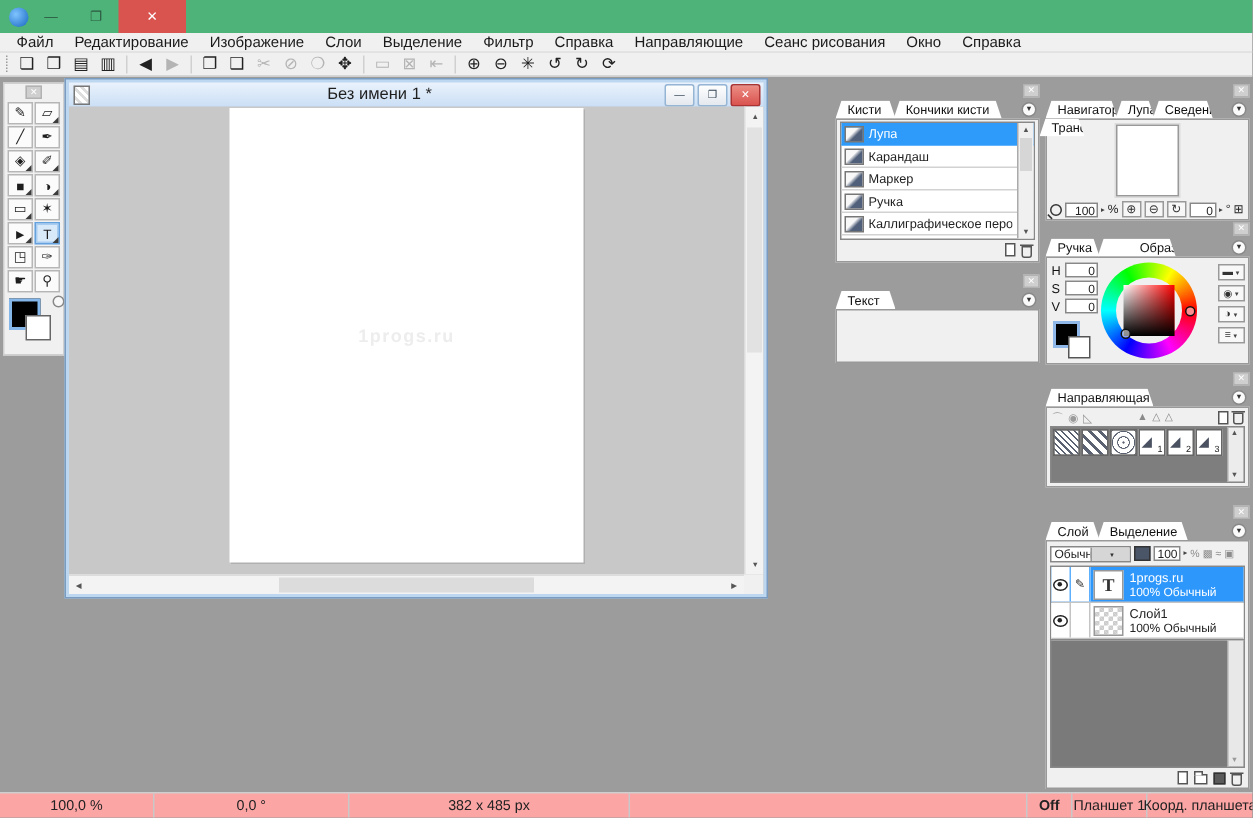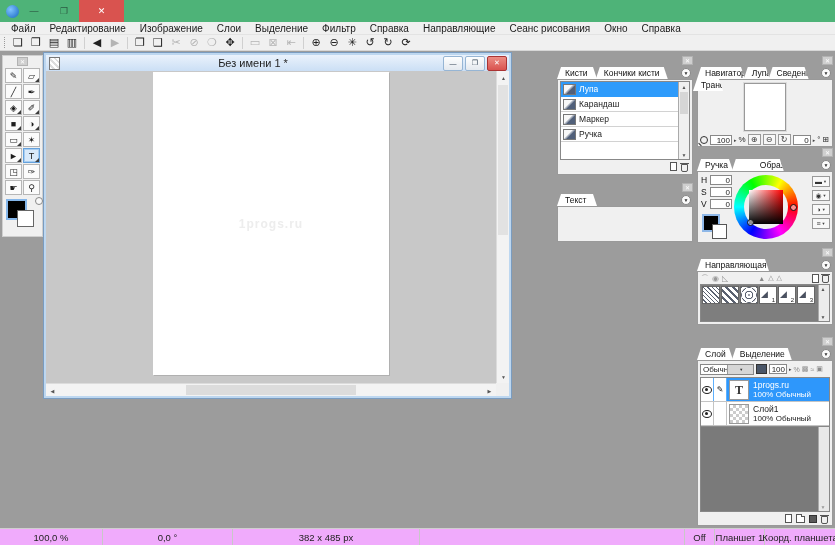--- a/index.html
+++ b/index.html
@@ -137,21 +137,21 @@
   .lrow.sel .lcell{border-right-color:#5fb0fc;background:#fff;color:#222;}
   .lrow .lcell{background:#fff;color:#222;}
   .lthm{width:18px;height:18px;border:1px solid #999;margin:2px;background:#fff;flex:none;display:flex;align-items:center;justify-content:center;font-family:"Liberation Serif","DejaVu Serif",serif;font-weight:bold;font-size:12px;color:#333;}
   .checker{background-image:linear-gradient(45deg,#ccc 25%,transparent 25%,transparent 75%,#ccc 75%),linear-gradient(45deg,#ccc 25%,#fff 25%,#fff 75%,#ccc 75%);background-size:6px 6px;background-position:0 0,3px 3px;}
   .ltxt{display:flex;flex-direction:column;justify-content:center;padding-left:2px;overflow:hidden;}
   .lname{font-size:8.5px;line-height:10px;white-space:nowrap;}
   .linfo{font-size:8px;line-height:9px;white-space:nowrap;}
   .lay-dark{flex:1;background:#7a7a7a;margin:0 2px;border:1px solid #888;border-top:none;position:relative;}
   .lay-scroll{position:absolute;right:0;top:0;bottom:0;width:11px;background:#e8e8e8;border-left:1px solid #aaa;box-sizing:border-box;}
   
-  .statusbar{left:0;top:528px;width:835px;height:18px;background:#f0abfc;border-top:1px solid #cfcfcf;display:flex;align-items:center;box-sizing:border-box;font-size:9.5px;color:#222;}
+  .statusbar{left:0;top:528px;width:835px;height:18px;background:#fca5a5;border-top:1px solid #cfcfcf;display:flex;align-items:center;box-sizing:border-box;font-size:9.5px;color:#222;}
   .seg{border-right:1px solid #c8c8c8;height:100%;display:flex;align-items:center;justify-content:center;box-sizing:border-box;white-space:nowrap;}
   .flexseg{flex:1;border-right:1px solid #c8c8c8;height:100%;}
 </style>
 </head>
 <body>
 
 <div class="ab titlebar">
   <div class="app-ico"></div>
   <div class="wbtn">—</div>
   <div class="wbtn">❐</div>
@@ -274,20 +274,24 @@
           <span>Карандаш</span>
         </div>
       <div class="brow">
           <span class="bico"></span>
           <span>Маркер</span>
         </div>
       <div class="brow">
           <span class="bico"></span>
           <span>Ручка</span>
         </div>
+      <div class="brow">
+          <span class="bico"></span>
+          <span>Каллиграфическое перо</span>
+        </div>
       <div class="lscroll">
         <div class="sarr" style="top:0;left:0;">▲</div>
         <div class="lthumb"></div>
         <div class="sarr" style="bottom:0;left:0;">▼</div>
       </div>
     </div>
     <div class="prow-icons">
       <span class="mi mi-page"></span>
       <span class="mi mi-trash"></span>
     </div>
@@ -494,16 +498,16 @@
       <span class="mi mi-trash"></span>
     </div>
   </div>
 </div>
 
 <div class="ab statusbar">
   <div class="seg" style="width:103px;">100,0 %</div>
   <div class="seg" style="width:130px;">0,0 °</div>
   <div class="seg" style="width:187px;">382 x 485 px</div>
   <div class="flexseg"></div>
-  <div class="seg" style="width:30px;">Off</div>
+  <div class="seg" style="width:30px;font-weight:bold;">Off</div>
   <div class="seg" style="width:50px;">Планшет 1</div>
   <div class="seg" style="width:70px;border-right:none;">Коорд. планшета</div>
 </div>
 
 </body></html>

